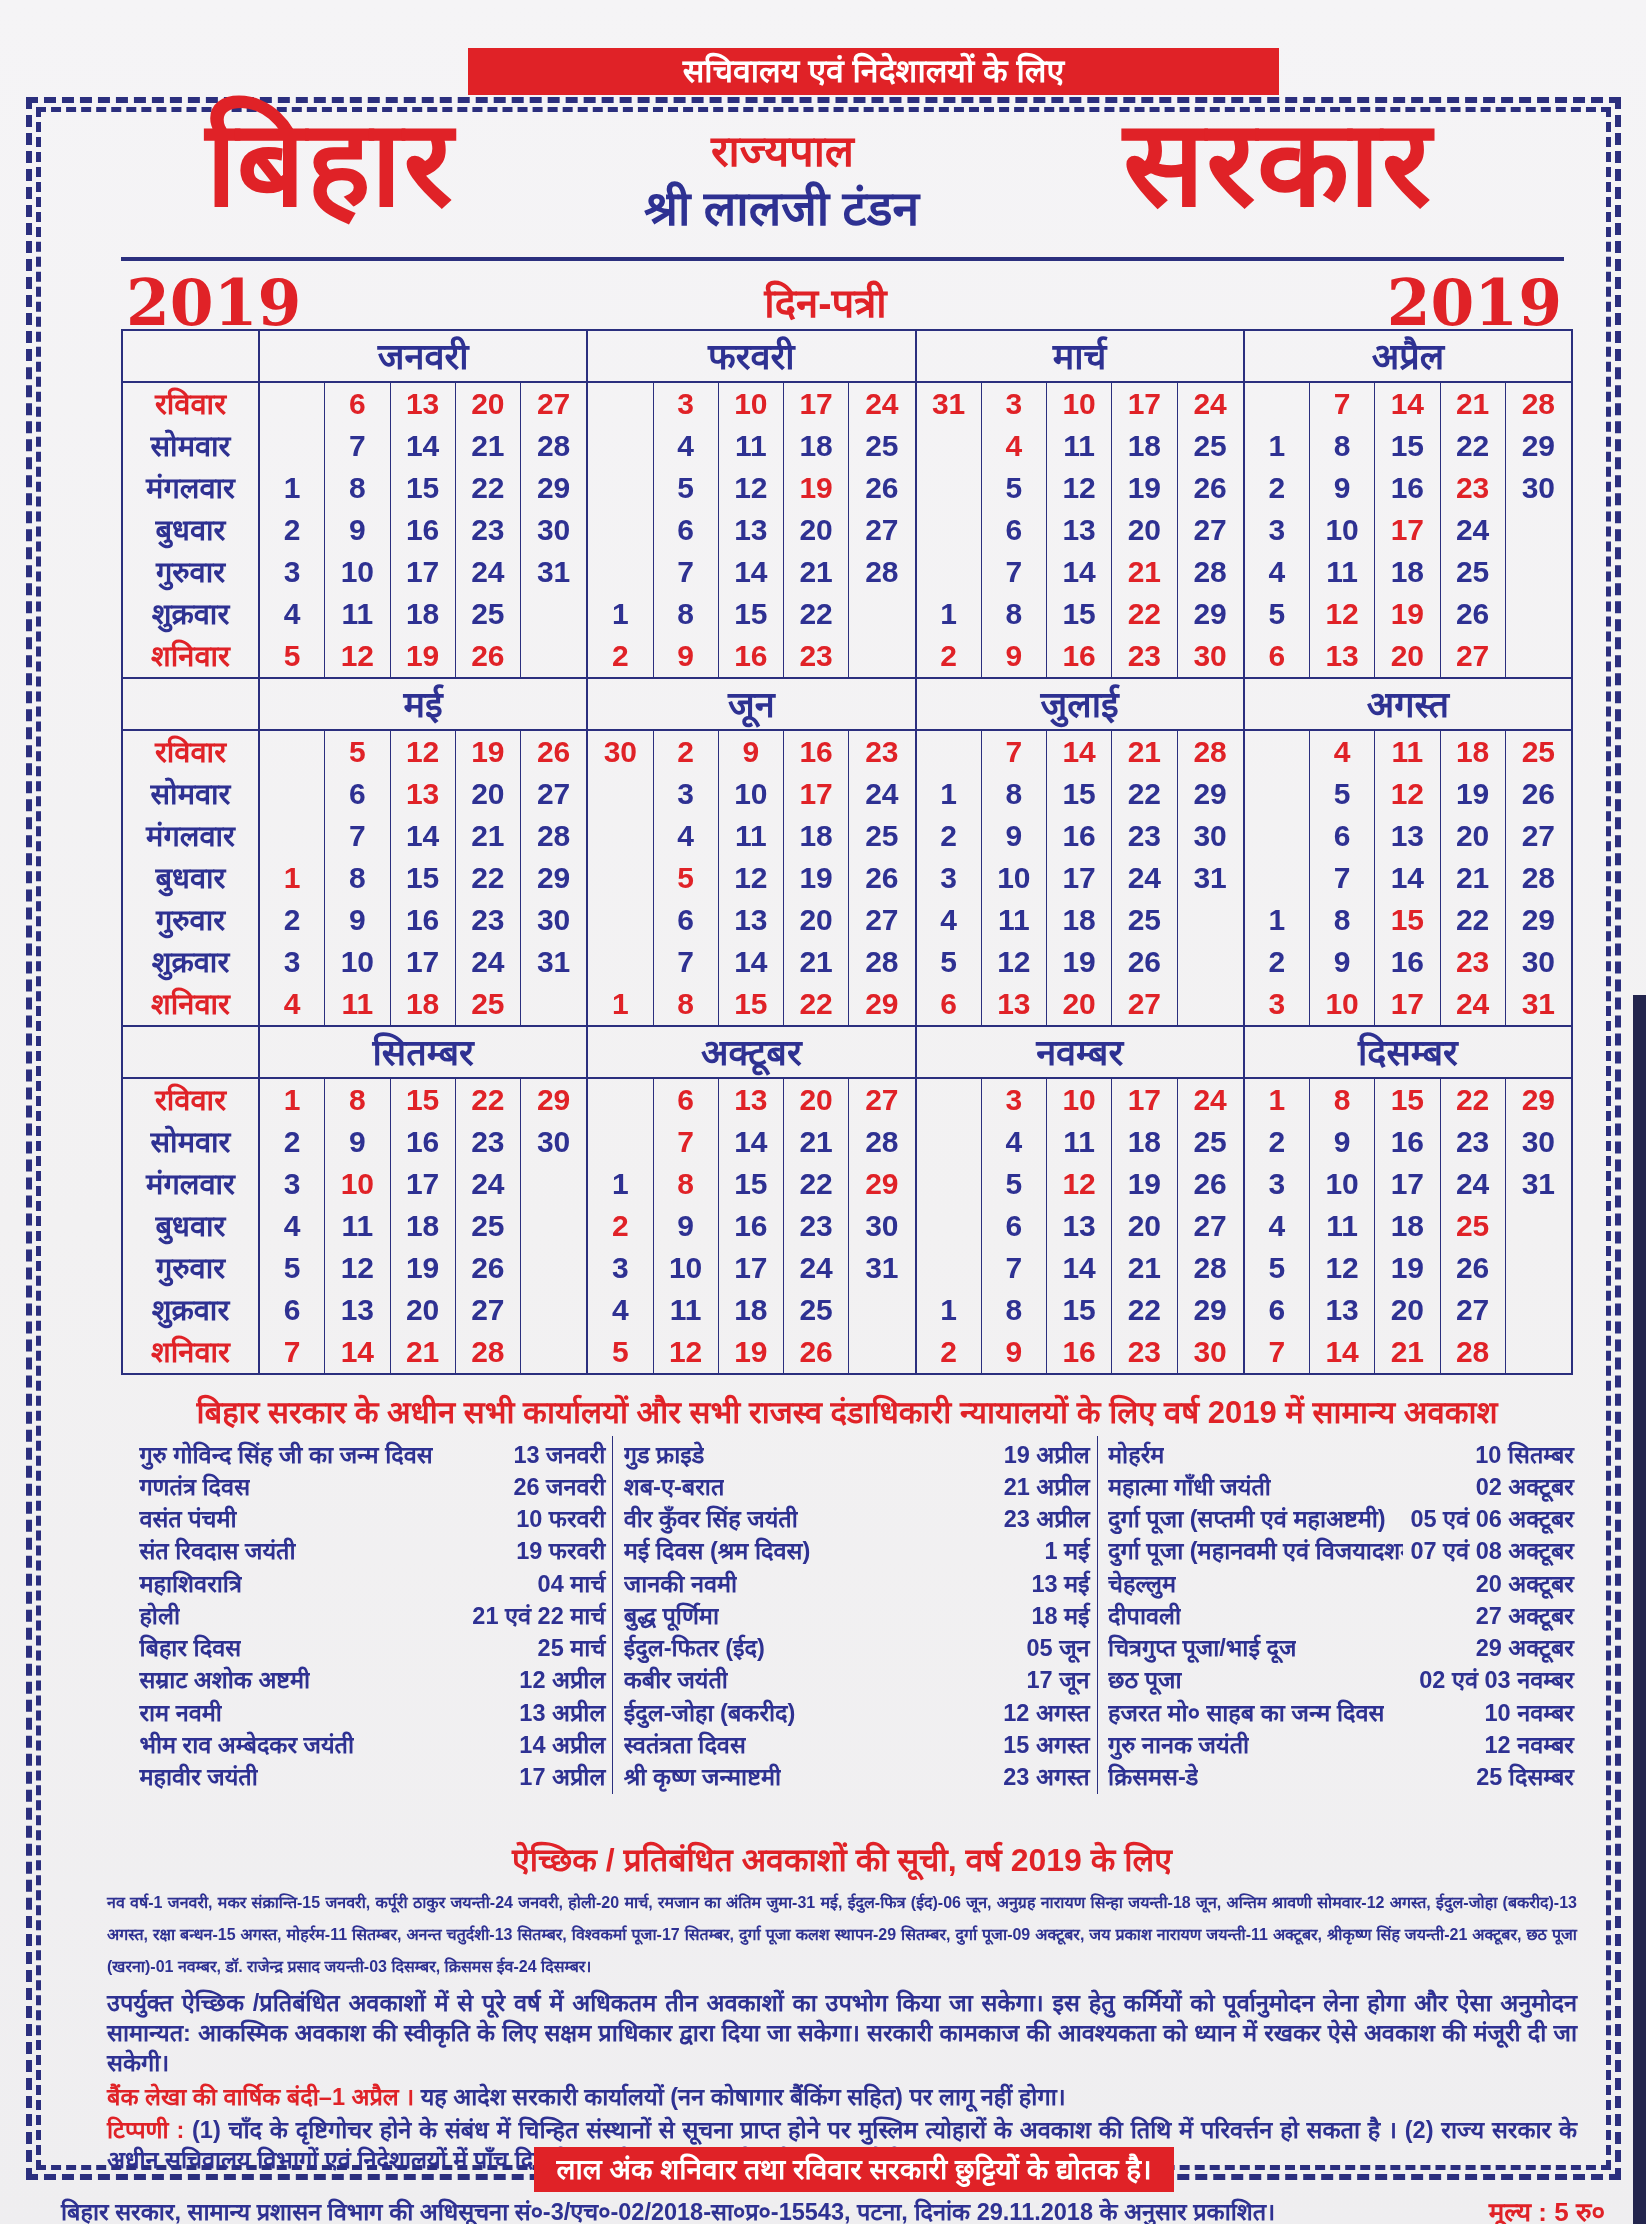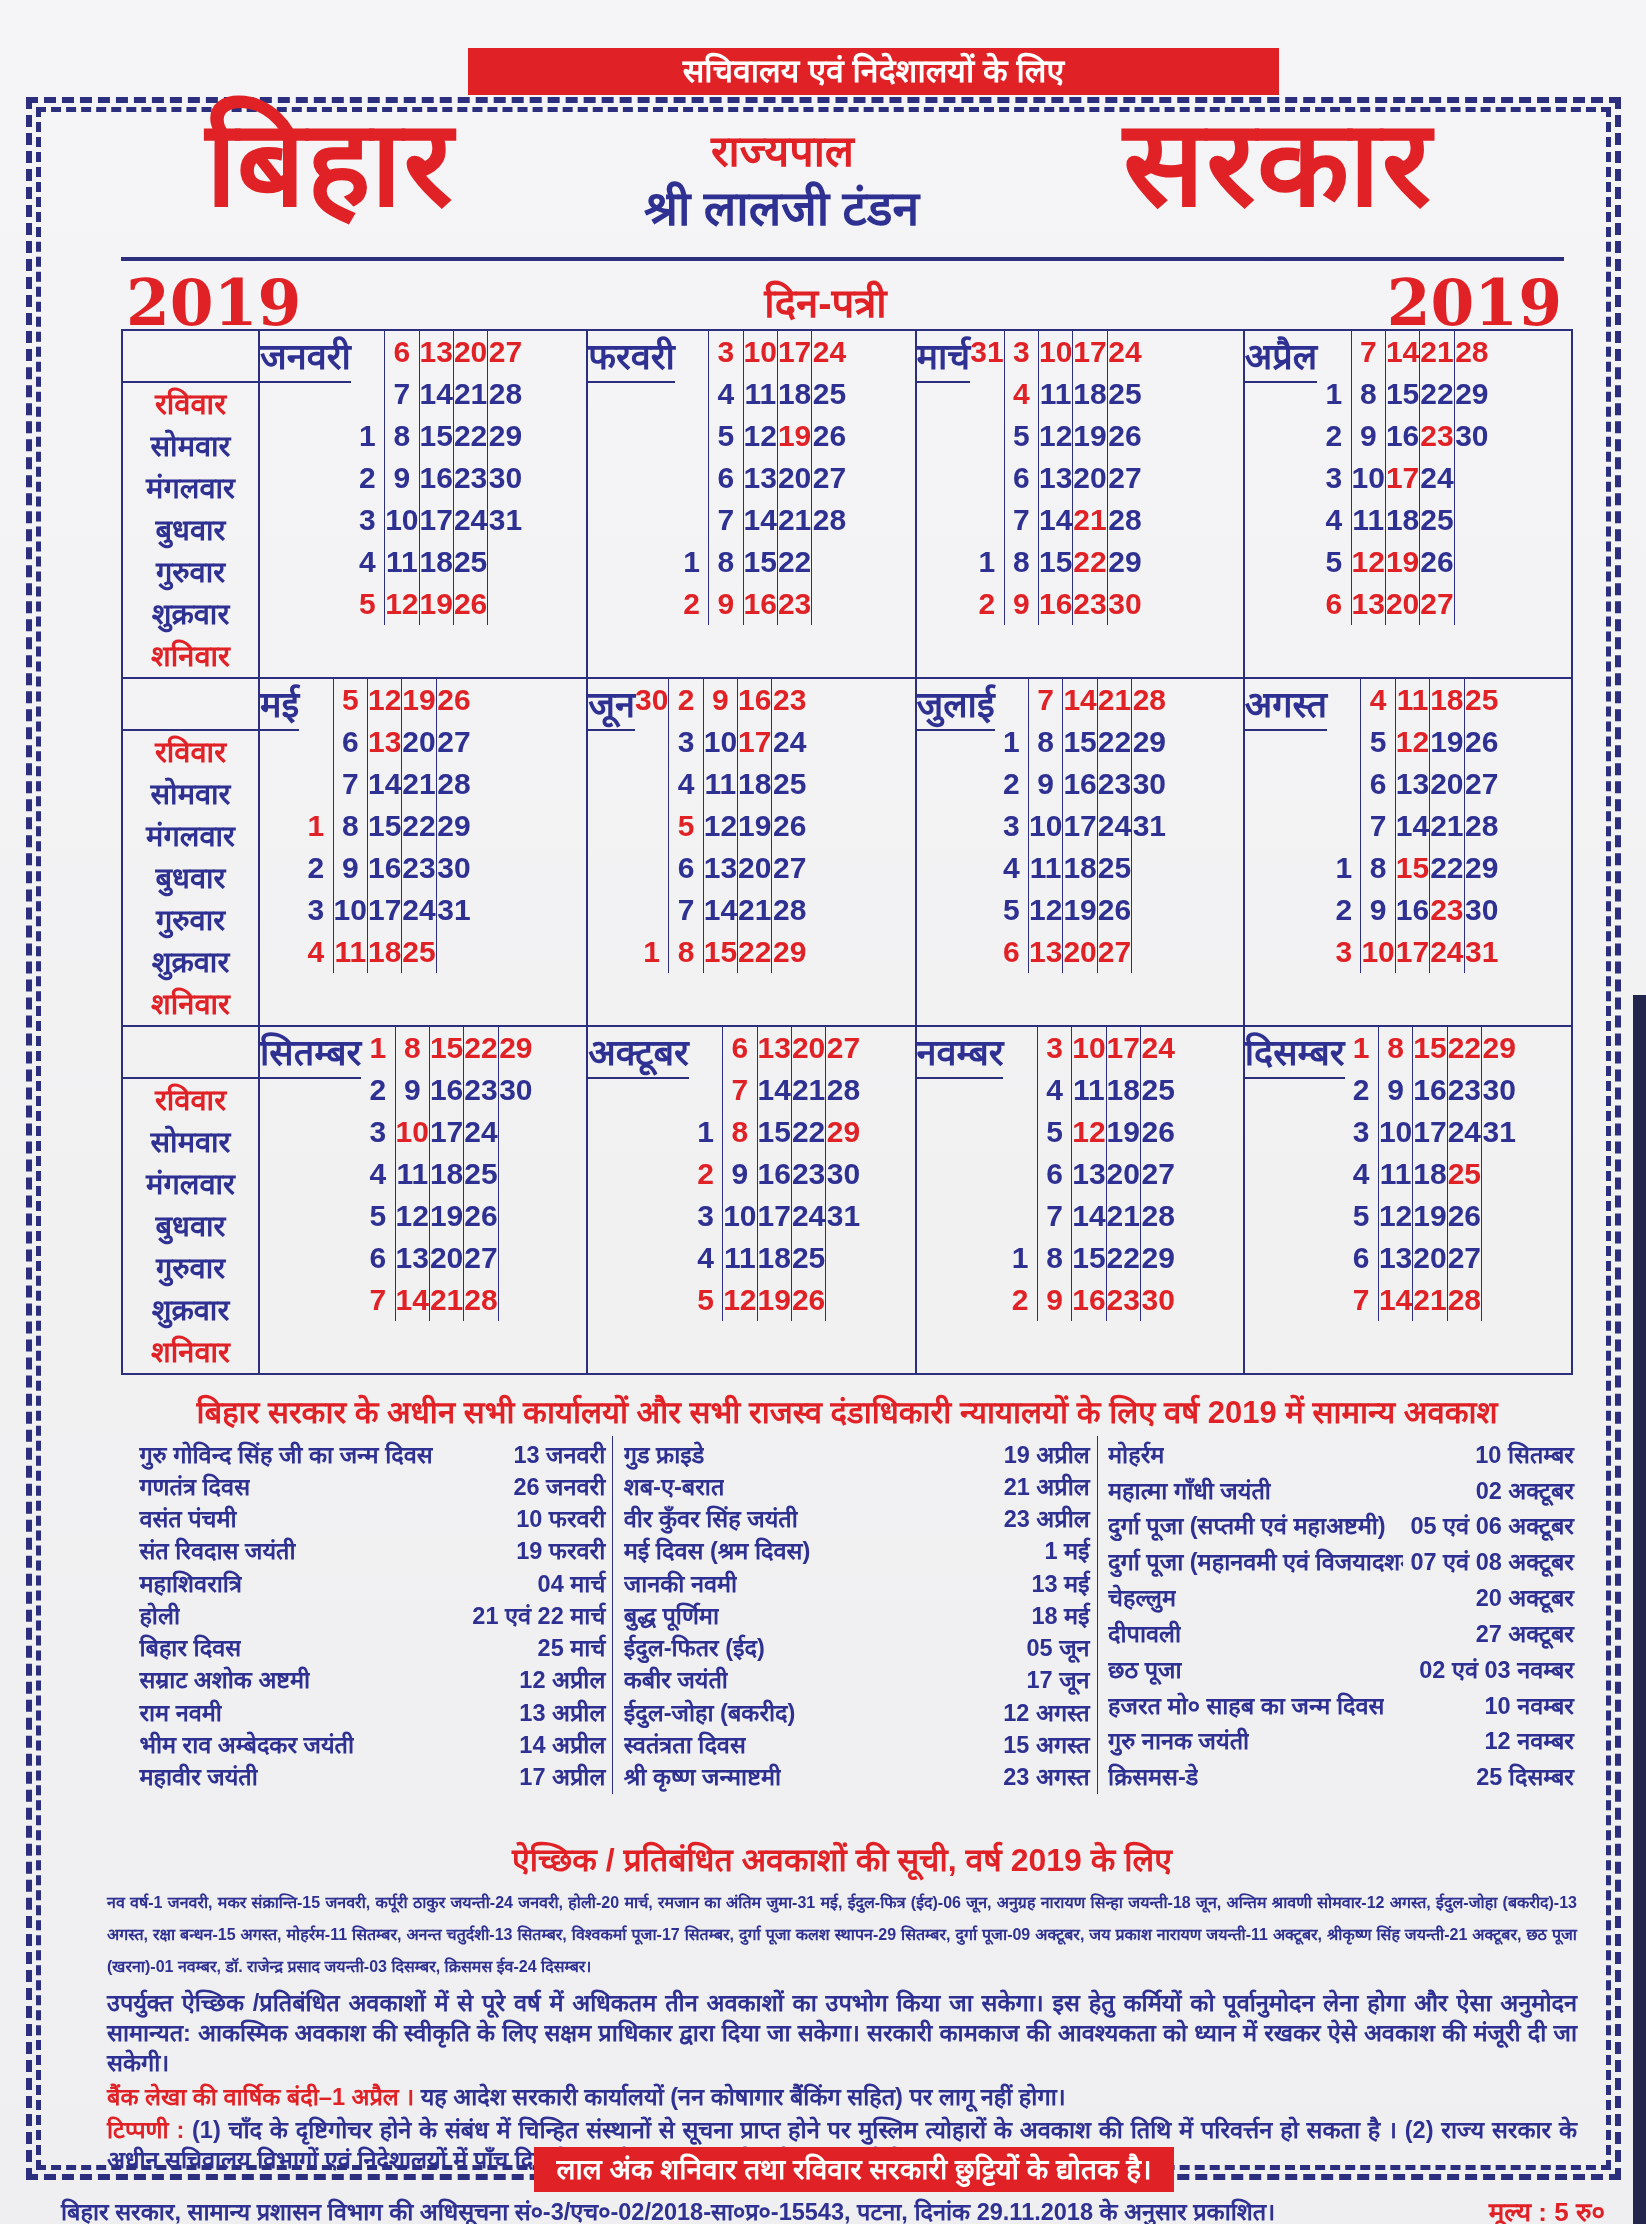--- a/index.html
+++ b/index.html
@@ -38,21 +38,21 @@
   .diary{position:absolute;left:565px;top:274px;width:521px;text-align:center;
     color:var(--red);font-size:40px;font-weight:bold;}
 
   
   .cal{position:absolute;left:121px;top:329px;width:1452px;border:2.6px solid var(--frame);background:transparent;}
   .cal-block{display:flex;}
   .cal-block + .cal-block{border-top:2.6px solid var(--frame);}
   .wd-col{flex:0 0 137px;display:flex;flex-direction:column;border-right:2.6px solid var(--frame);}
   .wd-head{height:52px;border-bottom:2.6px solid var(--frame);}
   .wd-label{height:42px;line-height:42px;font-size:29px;font-weight:bold;color:var(--navy);text-align:center;white-space:nowrap;}
-  .month{flex:1 1 0;display:flex;flex-direction:row;border-right:2.6px solid var(--frame);min-width:0;}
+  .month{flex:1 1 0;display:flex;flex-direction:column;border-right:2.6px solid var(--frame);min-width:0;}
   .month:last-child{border-right:none;}
   .m-head{height:52px;line-height:52px;border-bottom:2.6px solid var(--frame);
     text-align:center;font-size:36px;font-weight:bold;color:var(--navy);}
   .m-grid{display:grid;grid-template-columns:repeat(5,1fr);grid-auto-rows:42px;}
   .cell{text-align:center;line-height:42px;font-size:30px;font-weight:bold;color:var(--navy);
     border-right:1.7px solid var(--frame);overflow:hidden;}
   .cell:nth-child(5n){border-right:none;}
   .red{color:var(--red) !important;}
 
   
@@ -734,20 +734,24 @@
       </div>
       <div class="h-row">
         <div class="h-name">चेहल्लुम</div>
         <div class="h-date">20 अक्टूबर</div>
       </div>
       <div class="h-row">
         <div class="h-name">दीपावली</div>
         <div class="h-date">27 अक्टूबर</div>
       </div>
       <div class="h-row">
+        <div class="h-name">चित्रगुप्त पूजा/भाई दूज</div>
+        <div class="h-date">29 अक्टूबर</div>
+      </div>
+      <div class="h-row">
         <div class="h-name">छठ पूजा</div>
         <div class="h-date">02 एवं 03 नवम्बर</div>
       </div>
       <div class="h-row">
         <div class="h-name">हजरत मो० साहब का जन्म दिवस</div>
         <div class="h-date">10 नवम्बर</div>
       </div>
       <div class="h-row">
         <div class="h-name">गुरु नानक जयंती</div>
         <div class="h-date">12 नवम्बर</div>

